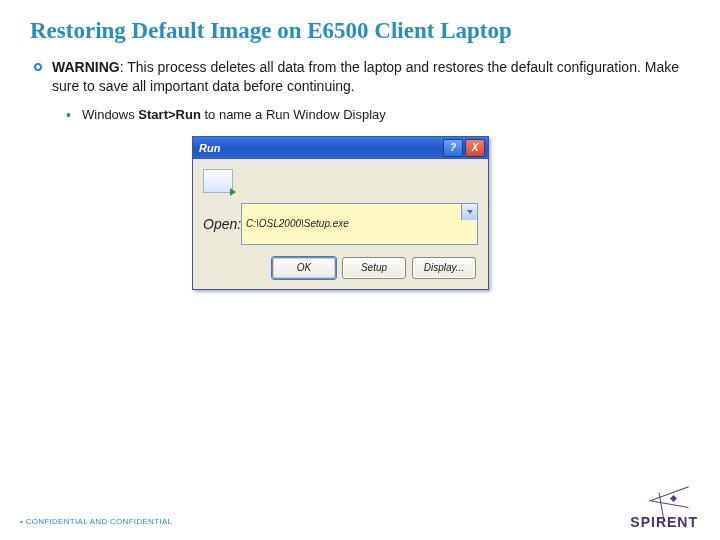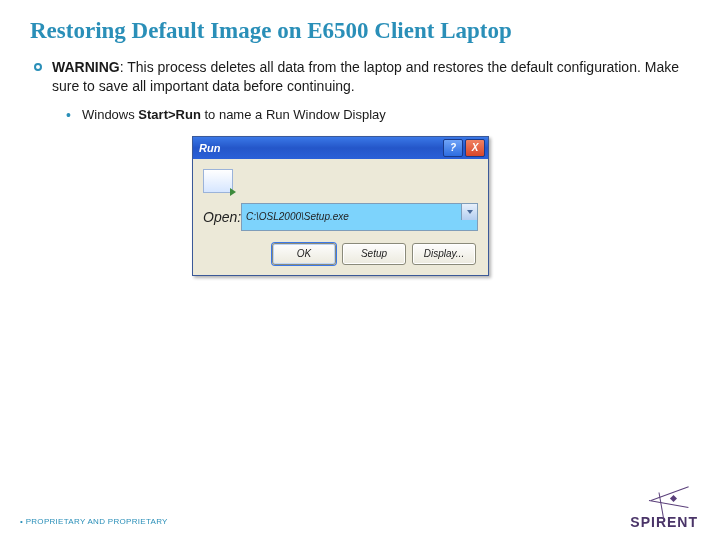--- a/index.html
+++ b/index.html
@@ -145,24 +145,24 @@
   }
   .openlabel {
     width: 38px;
     font-size: 14px;
     color: #222;
   }
   .openinput {
     flex: 1;
     height: 18px;
     border: 1px solid #7f9db9;
-    background: #7dd3fc;
-    display: flex;
-    align-items: center;
-    padding: 4px 4px;
+    background: #fef9c3;
+    display: flex;
+    align-items: center;
+    padding: 11px 4px;
     font-size: 10px;
     color: #222;
     position: relative;
   }
   .dropbtn {
     width: 15px;
     height: 16px;
     background: linear-gradient(#e7f0fb,#b4cef0);
     border-left: 1px solid #7f9db9;
     display: flex;
@@ -289,21 +289,21 @@
             </div>
           </div>
         </div>
       </div>
 
     </li>
   </ul>
 </div>
 
 <div class="footer">
-  <span class="bullet">•</span> <span>PROPRIETARY AND PROPRIETARY</span>
+  <span class="bullet">•</span> <span>CONFIDENTIAL AND CONFIDENTIAL</span>
 </div>
 
 <div class="logo">
   <div class="star">
     <span class="s1"></span>
       <span class="s2"></span>
       <span class="s3"></span>
       <div class="dot"></div>
   </div>
   <div class="name">SPIRENT</div>

